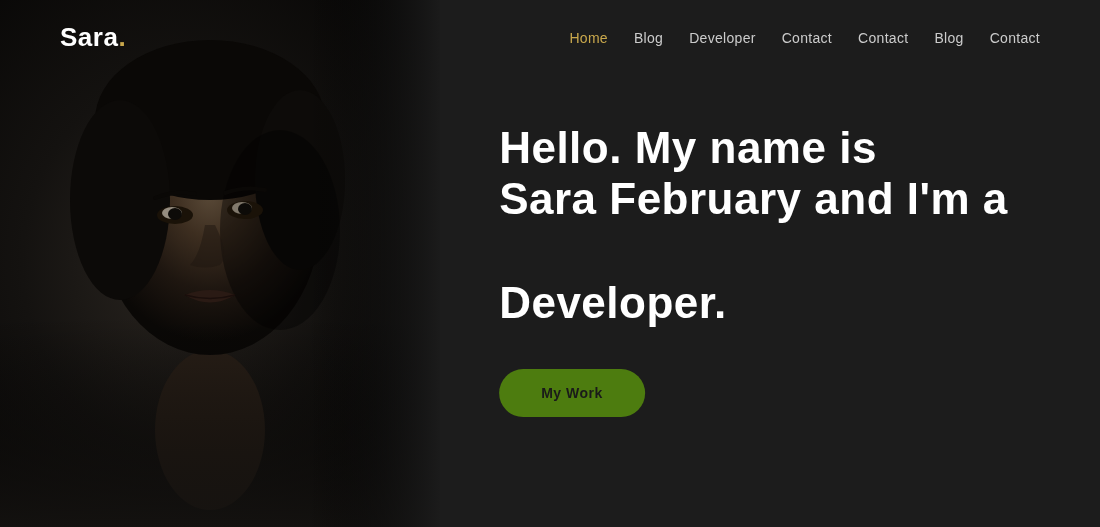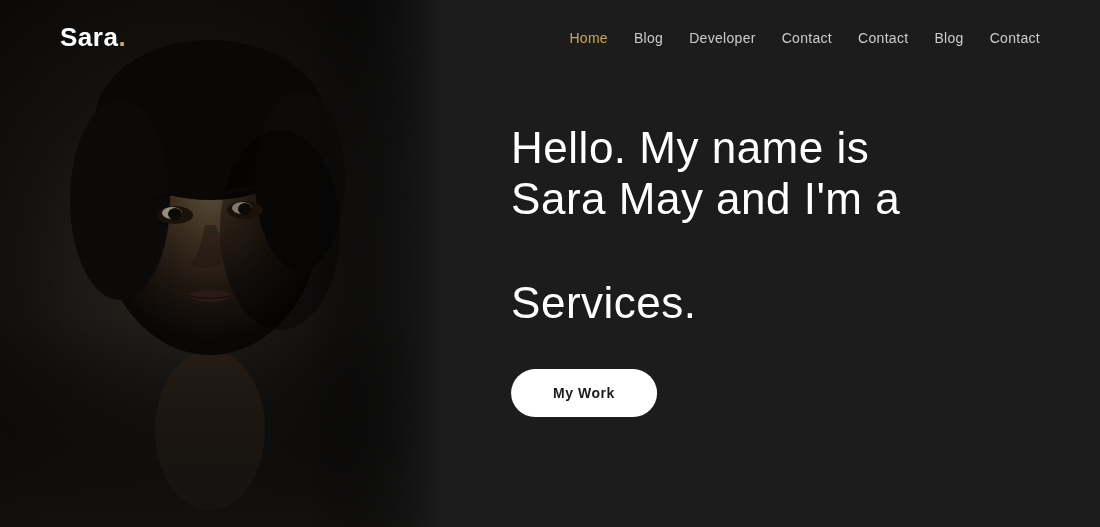--- a/index.html
+++ b/index.html
@@ -103,30 +103,30 @@
       position: absolute;
       top: 50%;
       left: 50%;
       transform: translate(-10%, -48%);
       max-width: 520px;
       z-index: 5;
     }
 
     .hero-heading {
       font-size: 44px;
-      font-weight: 400;
+      font-weight: 700;
       color: #ffffff;
       line-height: 1.18;
       margin-bottom: 40px;
       letter-spacing: 0.5px;
     }
 
     .cta-button {
       display: inline-block;
-      background-color: #ffffff;
+      background-color: #4d7c0f;
       color: #1a1a1a;
       font-size: 14px;
       font-weight: 700;
       padding: 16px 42px;
       border-radius: 30px;
       border: none;
       cursor: pointer;
       letter-spacing: 0.5px;
       text-decoration: none;
     }
@@ -211,20 +211,20 @@
       <li><a href="#">Contact</a></li>
       <li><a href="#">Contact</a></li>
       <li><a href="#">Blog</a></li>
       <li><a href="#">Contact</a></li>
     </ul>
   </nav>
 
   <div class="hero-content">
     <h1 class="hero-heading">
       <span>Hello. My name is</span><br>
-      <span>Sara May and I'm a</span><br>
+      <span>Sara February and I'm a</span><br>
       <br>
-      <span>Services.</span>
+      <span>Developer.</span>
     </h1>
     <a href="#" class="cta-button">My Work</a>
   </div>
 
 </div>
 
 </body></html>

